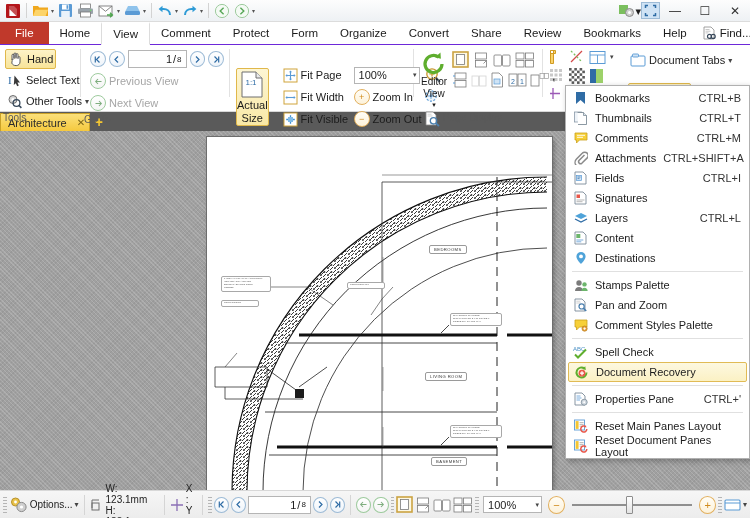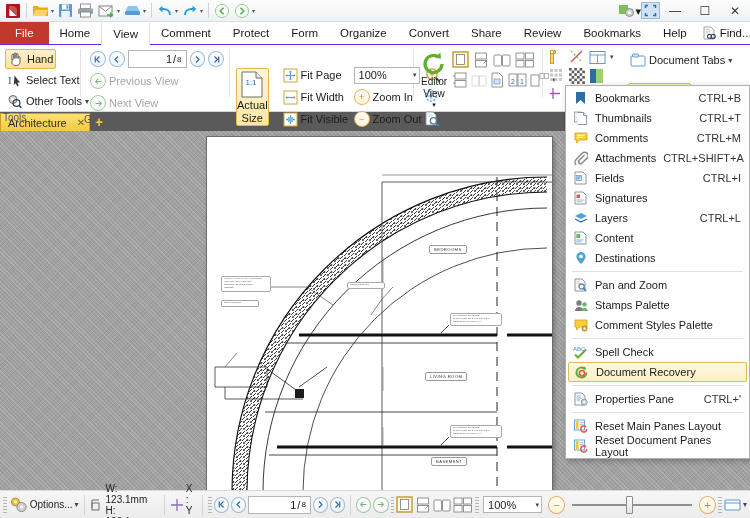--- a/index.html
+++ b/index.html
@@ -828,41 +828,41 @@
           </svg>
       </span>
       <span class="mtxt">Destinations</span>
       <span class="mkey"></span>
     </div>
 
     <div class="mdiv"></div>
 
     <div class="mrow">
       <span class="micon">
+        <svg width="14" height="13" viewBox="0 0 14 13">
+            <circle cx="5" cy="4" r="2.7" fill="#7b7b7b"></circle>
+            <path d="M1 12c0-2.4 1.8-4 4-4s4 1.6 4 4z" fill="#7b7b7b"></path>
+            <circle cx="10.5" cy="5.4" r="2.2" fill="#6cb56c"></circle>
+            <path d="M7.3 12c0-2 1.4-3.3 3.2-3.3s3.2 1.3 3.2 3.3z" fill="#6cb56c"></path>
+          </svg>
+      </span>
+      <span class="mtxt">Stamps Palette</span>
+      <span class="mkey"></span>
+    </div>
+
+    <div class="mrow">
+      <span class="micon">
         <svg width="13" height="14" viewBox="0 0 13 14">
             <path d="M1 1h7l3 3v9H1z" fill="#fff" stroke="#7a8a98" stroke-width=".9"></path>
             <path d="M2.3 3.2h4M2.3 5h4.5" stroke="#bdbdbd" stroke-width=".7"></path>
             <circle cx="7.6" cy="8.4" r="2.6" fill="none" stroke="#4a7fae" stroke-width="1.2"></circle>
             <path d="M9.6 10.4l2.6 2.6" stroke="#4a7fae" stroke-width="1.6"></path>
           </svg>
       </span>
       <span class="mtxt">Pan and Zoom</span>
-      <span class="mkey"></span>
-    </div>
-
-    <div class="mrow">
-      <span class="micon">
-        <svg width="14" height="13" viewBox="0 0 14 13">
-            <circle cx="5" cy="4" r="2.7" fill="#7b7b7b"></circle>
-            <path d="M1 12c0-2.4 1.8-4 4-4s4 1.6 4 4z" fill="#7b7b7b"></path>
-            <circle cx="10.5" cy="5.4" r="2.2" fill="#6cb56c"></circle>
-            <path d="M7.3 12c0-2 1.4-3.3 3.2-3.3s3.2 1.3 3.2 3.3z" fill="#6cb56c"></path>
-          </svg>
-      </span>
-      <span class="mtxt">Stamps Palette</span>
       <span class="mkey"></span>
     </div>
 
     <div class="mrow">
       <span class="micon">
         <svg width="14" height="13" viewBox="0 0 14 13">
             <path d="M1 1h12v7H5.5L2.5 11V8H1z" fill="#f7d038" stroke="#caa11d" stroke-width=".8"></path>
             <circle cx="10.6" cy="9.6" r="2.6" fill="#e8a33d" stroke="#b87c1e" stroke-width=".7"></circle>
             <path d="M9.4 9.6h2.4M10.6 8.4v2.4" stroke="#fff" stroke-width=".9"></path>
           </svg>

